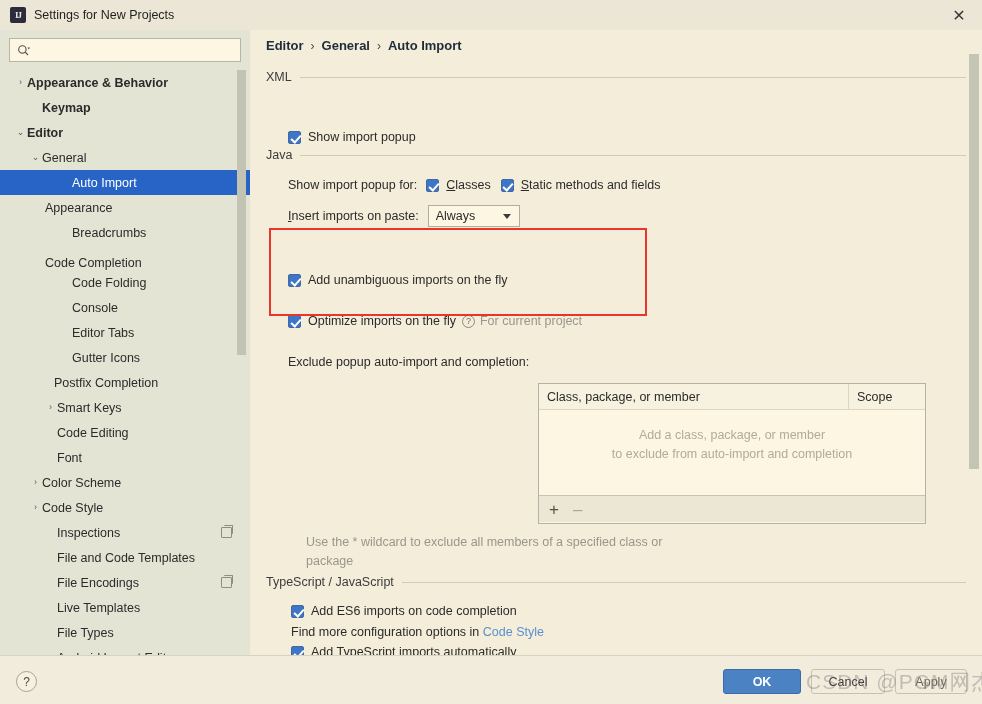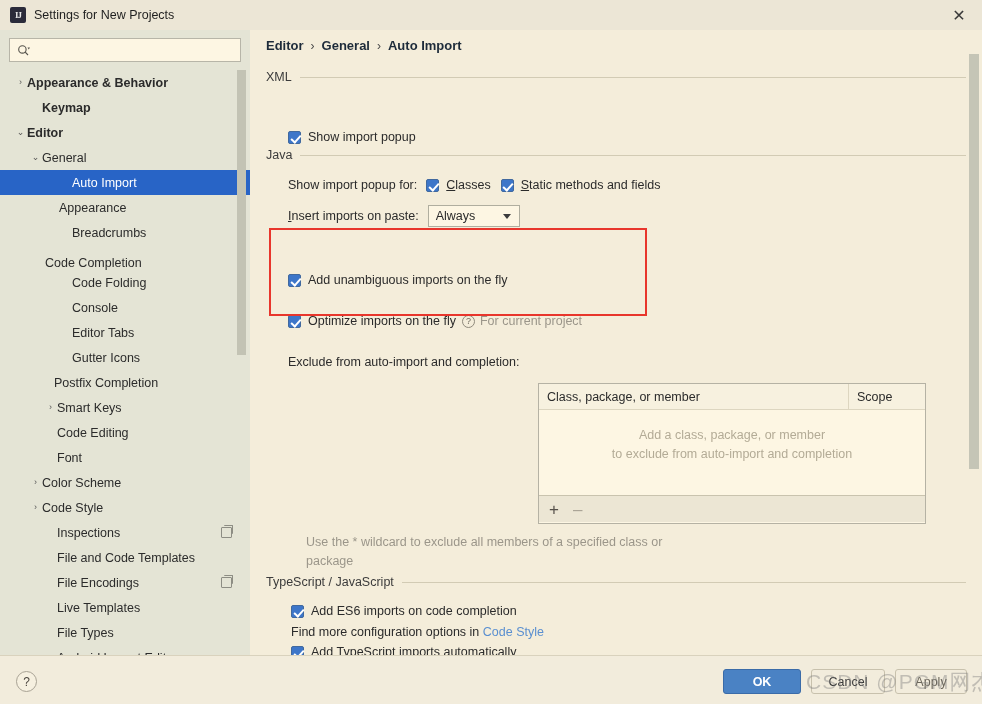--- a/index.html
+++ b/index.html
@@ -286,21 +286,21 @@
           <span class="tree-label">Editor</span>
         </div>
         <div class="tree-row" style="padding-left: 29px;">
           <span class="arrow">⌄</span>
           <span class="tree-label">General</span>
         </div>
         <div class="tree-row selected" style="padding-left: 59px;">
           <span class="arrow"></span>
           <span class="tree-label">Auto Import</span>
         </div>
-        <div class="tree-row" style="padding-left: 46px;">
+        <div class="tree-row" style="padding-left: 32px;">
           <span class="arrow"></span>
           <span class="tree-label">Appearance</span>
         </div>
         <div class="tree-row" style="padding-left: 59px;">
           <span class="arrow"></span>
           <span class="tree-label">Breadcrumbs</span>
         </div>
         <div class="tree-row" style="padding-left: 32px; align-items: flex-end;">
           <span class="arrow"></span>
           <span class="tree-label">Code Completion</span>
@@ -431,21 +431,21 @@
 
     <div style="position:absolute;left:38px;top:284px;display:flex;align-items:center;">
       <span class="cb-row">
         <span class="cb"></span>
         <span class="cb-label">Optimize imports on the fly</span>
       </span>
       <span class="qmark">?</span>
       <span class="hint">For current project</span>
     </div>
 
-    <div style="position:absolute;left:38px;top:325px;">Exclude from auto-import and completion:</div>
+    <div style="position:absolute;left:38px;top:325px;">Exclude popup auto-import and completion:</div>
 
     <div id="tbl">
       <div id="tbl-head">
         <div class="th c1">Class, package, or member</div>
         <div class="th c2">Scope</div>
       </div>
       <div id="tbl-body">
         <div>Add a class, package, or member</div>
         <div>to exclude from auto-import and completion</div>
       </div>

